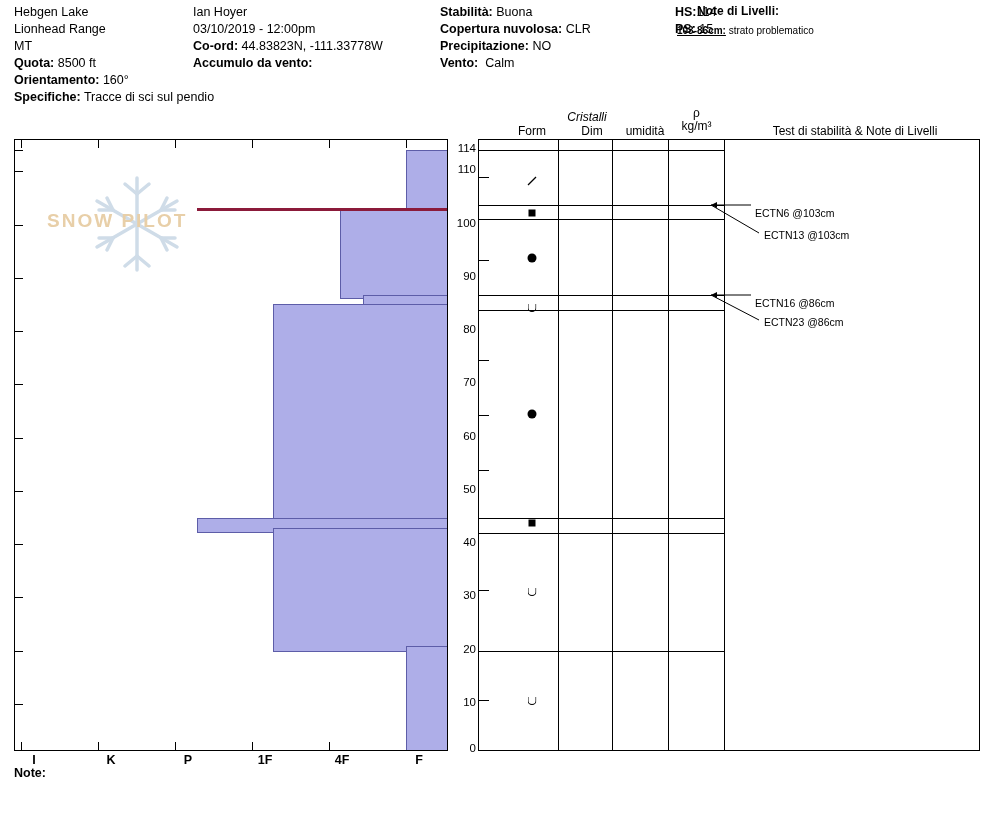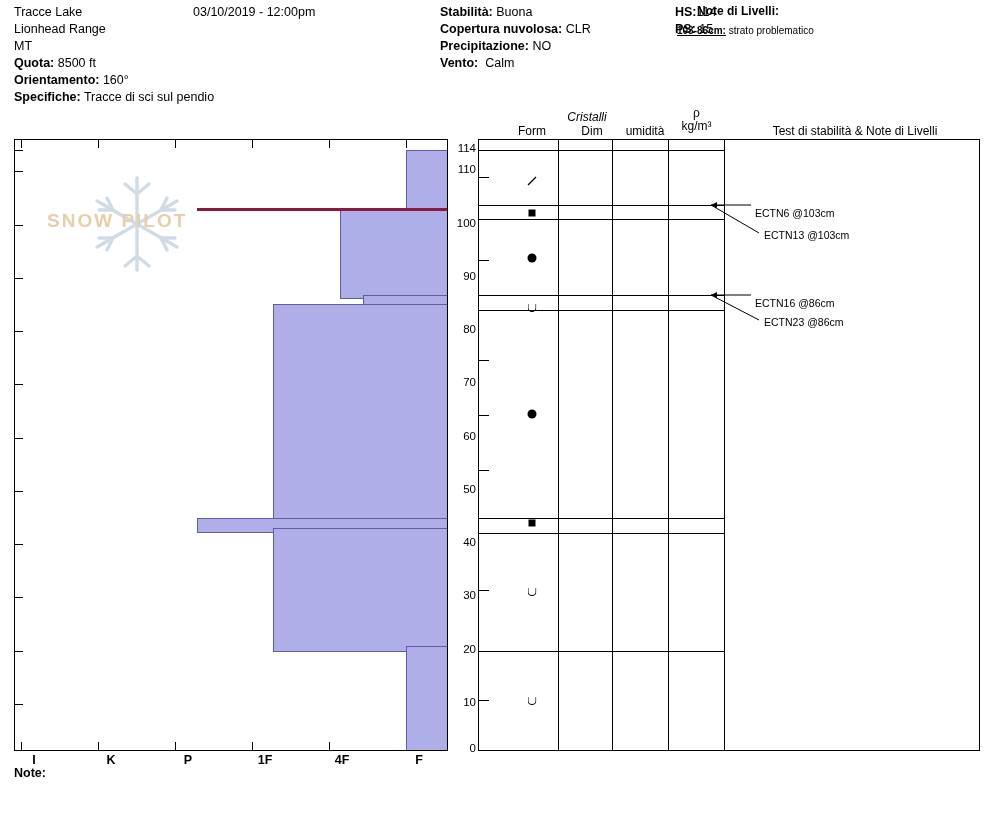--- a/index.html
+++ b/index.html
@@ -202,30 +202,33 @@
     white-space: nowrap;
   }
   svg.leader { position: absolute; overflow: visible; }
 </style>
 </head>
 <body>
 
 <div id="header">
 
   <div class="hcol" id="hcol1">
-    <div class="hrow"><span class="val">Tracce Lake</span></div>
+    <div class="hrow"><span class="val">Hebgen Lake</span></div>
     <div class="hrow"><span class="val">Lionhead Range</span></div>
     <div class="hrow"><span class="val">MT</span></div>
     <div class="hrow"><span class="lbl">Quota:</span> <span class="val">8500 ft</span></div>
     <div class="hrow"><span class="lbl">Orientamento:</span> <span class="val">160°</span></div>
     <div class="hrow"><span class="lbl">Specifiche:</span> <span class="val">Tracce di sci sul pendio</span></div>
   </div>
 
   <div class="hcol" id="hcol2">
+    <div class="hrow"><span class="val">Ian Hoyer</span></div>
     <div class="hrow"><span class="val">03/10/2019 - 12:00pm</span></div>
+    <div class="hrow"><span class="lbl">Co-ord:</span> <span class="val">44.83823N, -111.33778W</span></div>
+    <div class="hrow"><span class="lbl">Accumulo da vento:</span> <span class="val"></span></div>
   </div>
 
   <div class="hcol" id="hcol3">
     <div class="hrow"><span class="lbl">Stabilità:</span> <span class="val">Buona</span></div>
     <div class="hrow"><span class="lbl">Copertura nuvolosa:</span> <span class="val">CLR</span></div>
     <div class="hrow"><span class="lbl">Precipitazione:</span> <span class="val">NO</span></div>
     <div class="hrow"><span class="lbl">Vento:</span>&nbsp; <span class="val">Calm</span></div>
   </div>
 
   <div class="hcol" id="hcol4">

